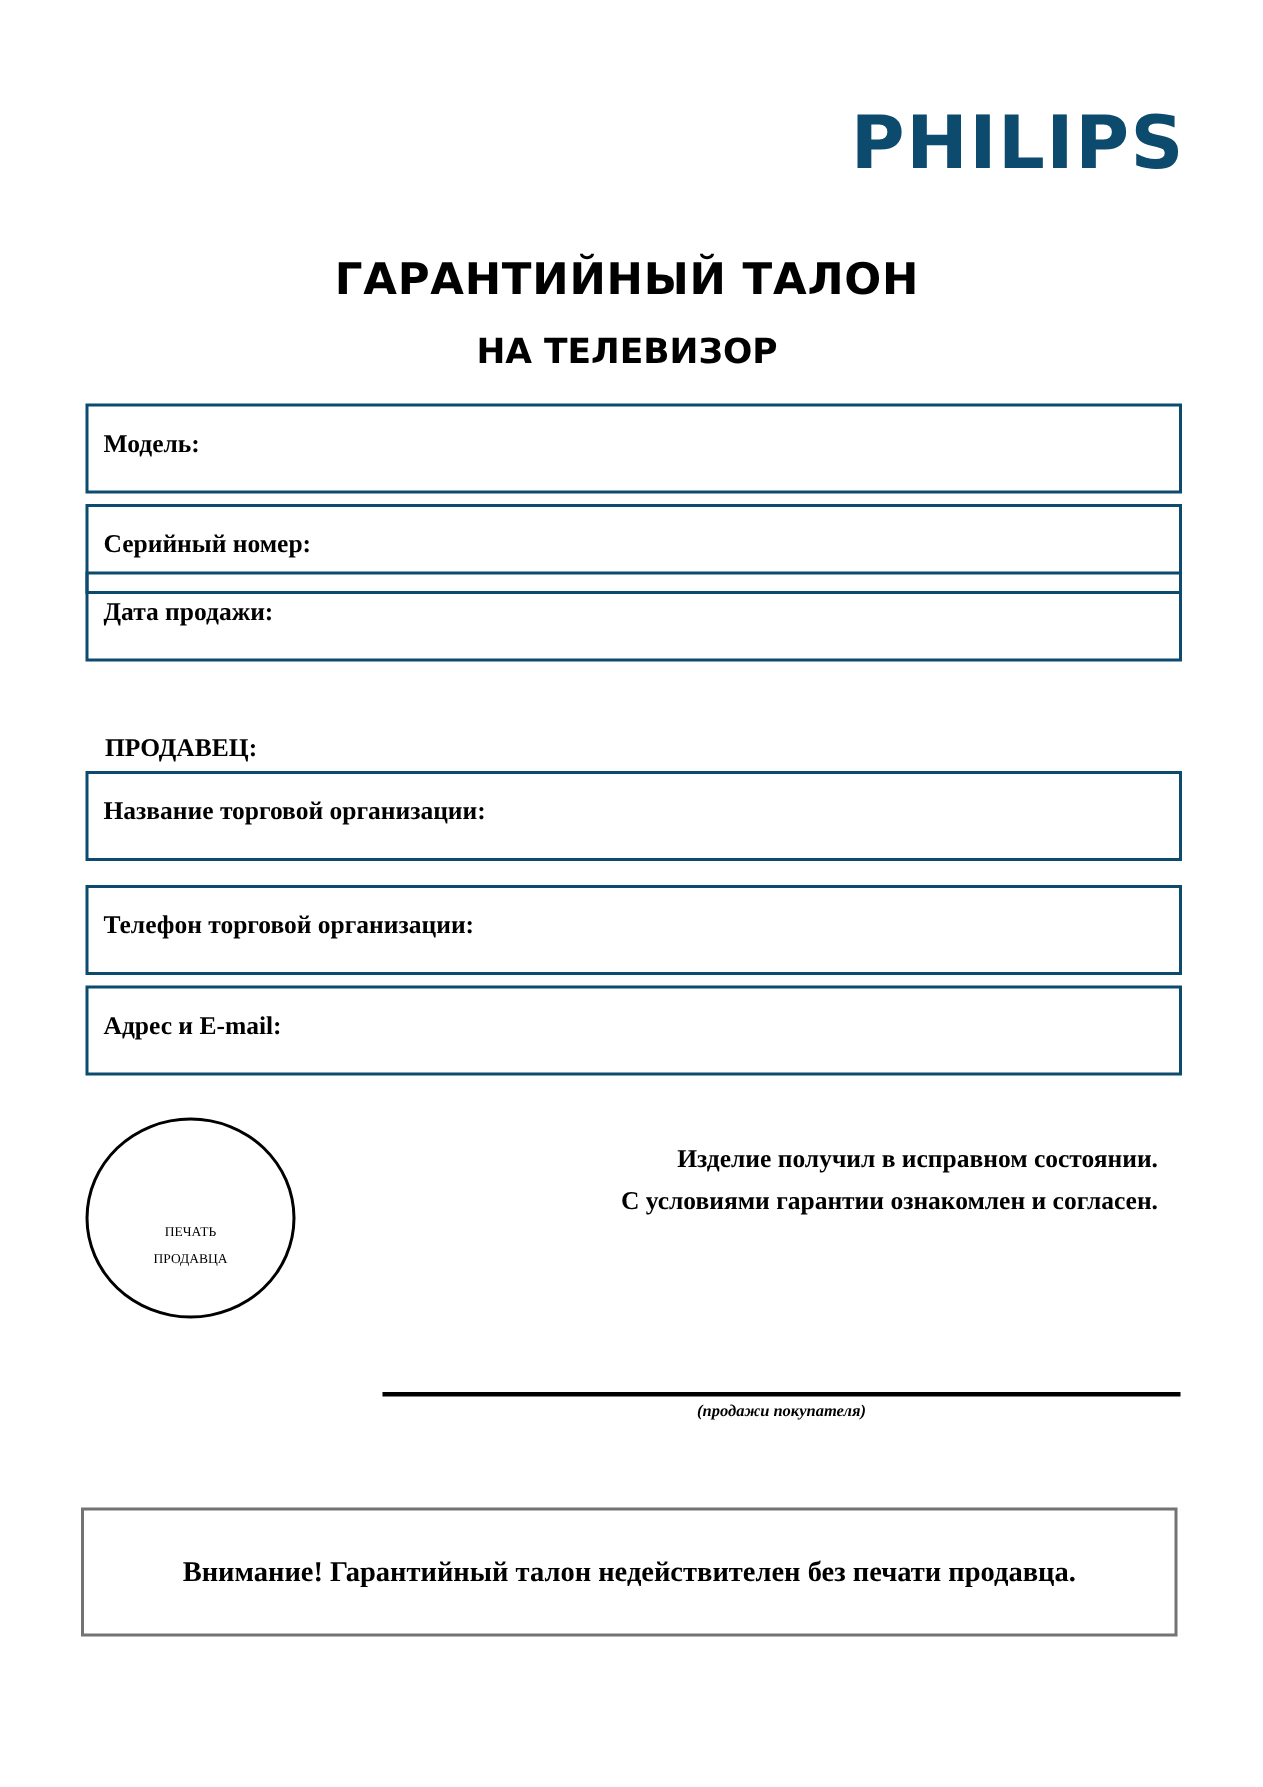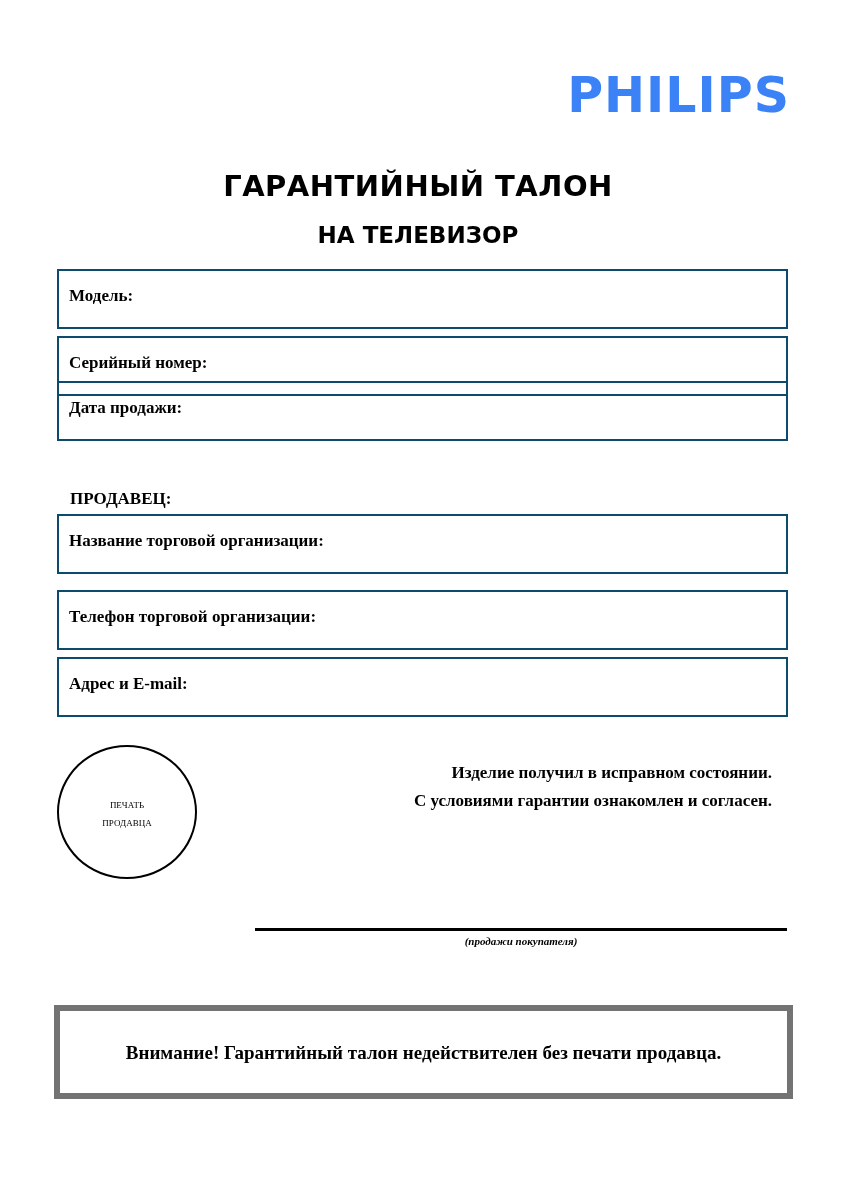--- a/index.html
+++ b/index.html
@@ -19,21 +19,21 @@
       position: absolute;
       left: 552px;
       top: 70px;
       width: 238px;
       height: 52px;
       font-family: "DejaVu Sans", sans-serif;
       font-weight: bold;
       font-size: 49px;
       letter-spacing: 1px;
       line-height: 52px;
-      color: #3b82f6;
+      color: #0c4a6e;
       text-align: right;
     }
     .title {
       position: absolute;
       left: 0;
       width: 842px;
       text-align: center;
       font-family: "DejaVu Sans", sans-serif;
       font-weight: bold;
       color: #000;
@@ -90,20 +90,21 @@
       border-radius: 50%;
     }
     .stamp-text {
       position: absolute;
       left: 0;
       width: 136px;
       text-align: center;
       font-family: "Liberation Serif", serif;
       font-size: 9px;
       line-height: 12px;
+      margin-top: 16px;
     }
     .stamp-line1 { top: 52px; }
     .stamp-line2 { top: 70px; }
     .ack {
       position: absolute;
       right: 70px;
       text-align: right;
       font-family: "Liberation Serif", serif;
       font-weight: bold;
       font-size: 17px;
@@ -131,21 +132,21 @@
       font-style: italic;
       font-size: 11px;
       line-height: 14px;
     }
     .warning-box {
       position: absolute;
       left: 54px;
       top: 1005px;
       width: 727px;
       height: 82px;
-      border: 6px solid #737373;
+      border: 2px solid #737373;
     }
     .warning-text {
       position: absolute;
       left: 0;
       top: 30px;
       width: 727px;
       text-align: center;
       font-family: "Liberation Serif", serif;
       font-weight: bold;
       font-size: 19px;

